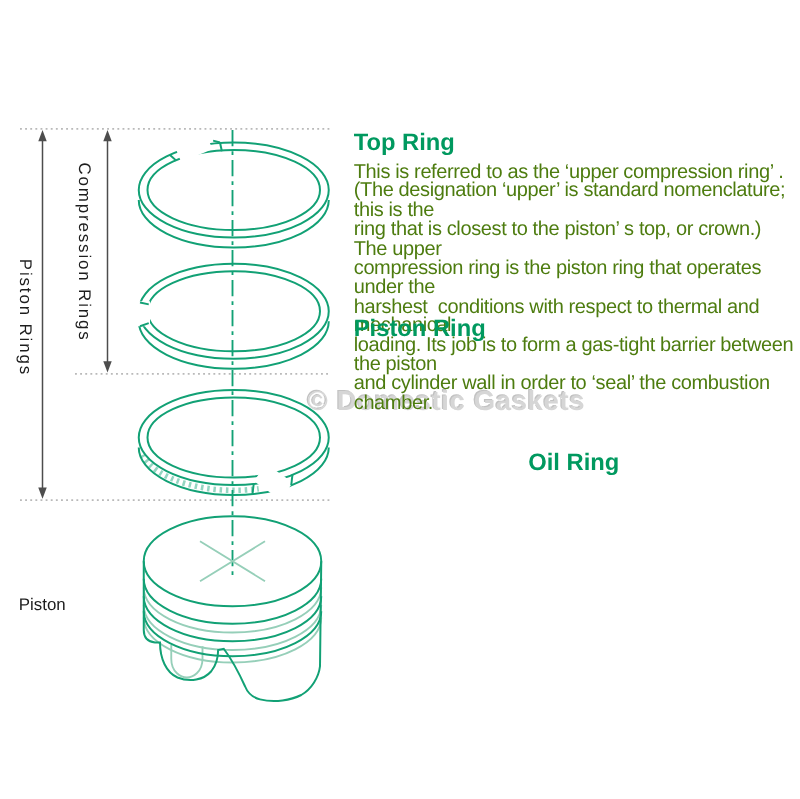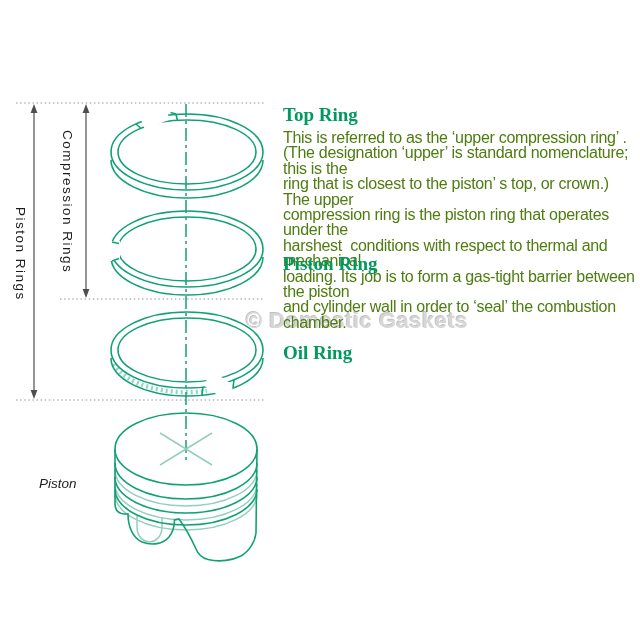--- a/index.html
+++ b/index.html
@@ -13,29 +13,29 @@
     font-size:13.5px;letter-spacing:1.5px;color:#1d1d1d;z-index:2;
   }
   .hlabel{position:absolute;font-size:13.5px;color:#1d1d1d;z-index:2;}
   .watermark{
     position:absolute;left:246px;top:308px;z-index:1;
     font-size:22px;font-weight:bold;letter-spacing:.5px;color:#d6d6d6;
     text-shadow:1px 1px 0 #ffffff,-1px -1px 0 #c2c2c2;
   }
   .section{position:absolute;left:283px;width:352px;z-index:3;}
   .section h2{
-    margin:0 0 4px 0;font-size:19px;line-height:22px;font-weight:bold;color:#00995F;font-family:Liberation Serif, serif;
+    margin:0 0 4px 0;font-size:19px;line-height:22px;font-weight:bold;color:#00995F;
   }
   .section .body{
     margin:0;font-size:16px;line-height:15.4px;letter-spacing:-.3px;
     color:#4d7c0f;white-space:pre-wrap;
   }
   #sec-top{top:104px;}
   #sec-second{top:253px;}
-  #sec-oil{top:342px;}
+  #sec-oil{top:360px;text-align:center;}
 </style>
 </head>
 <body>
 
 <div class="canvas">
 
   <div class="watermark">© Domestic Gaskets</div>
 
   <svg class="diagram" width="283" height="495" viewBox="0 0 283 495" fill="none">
 
@@ -111,21 +111,21 @@
                  C198 459 202 463 208 464.5
                  C220 467.5 233 465 241 461
                  C249 456.5 255 447 256 438
                  L257 354"></path>
       </g>
     </g>
   </svg>
 
   <div class="vlabel" style="left:13px;top:207px;">Piston Rings</div>
   <div class="vlabel" style="left:60px;top:130px;">Compression Rings</div>
-  <div class="hlabel" style="left:39px;top:476px;font-style:italic;">Piston</div>
+  <div class="hlabel" style="left:15px;top:476px;">Piston</div>
 
   <div class="section" id="sec-top">
     <h2>Top Ring</h2>
     <p class="body">This is referred to as the ‘upper compression ring’ .
 (The designation ‘upper’ is standard nomenclature; this is the
 ring that is closest to the piston’ s top, or crown.) The upper
 compression ring is the piston ring that operates under the
 harshest  conditions with respect to thermal and mechanical
 loading. Its job is to form a gas-tight barrier between the piston
 and cylinder wall in order to ‘seal’ the combustion chamber.</p>

